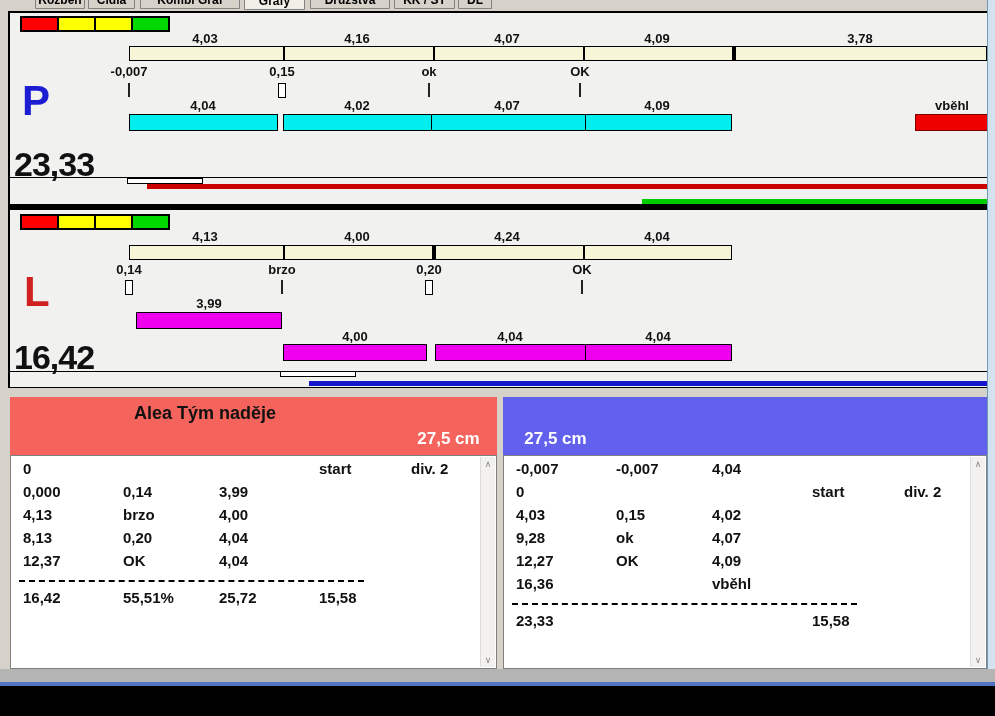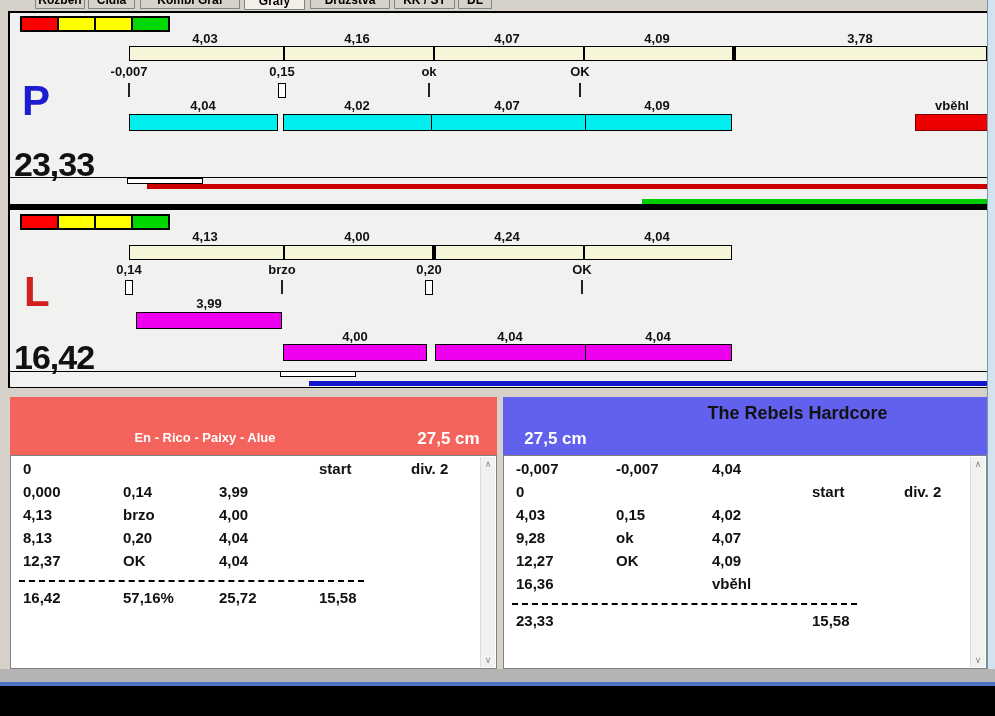--- a/index.html
+++ b/index.html
@@ -159,26 +159,25 @@
     <div class="bar" style="left:575px;top:134px;width:147px;height:17px;background:#ee00ee;"></div>
 
     <div class="total" style="left:4px;top:130px;">16,42</div>
 
     <div class="abs" style="left:0;top:161px;width:979px;height:1px;background:#000;"></div>
     <div class="abs" style="left:270px;top:161px;width:76px;height:6px;background:#fff;border:1px solid #000;box-sizing:border-box;"></div>
     <div class="hline" style="left:299px;top:171px;width:678px;background:#1515cc;"></div>
   </div>
 
   <div class="hdr" style="left:10px;width:487px;background:#f4645c;">
-    <div class="hdr-dogs" style="left:0;width:390px;">En - Rico - Paixy - Alue</div>
+    <div class="hdr-name" style="left:0;width:390px;">Alea Tým naděje</div>
     <div class="hdr-cm" style="left:390px;width:97px;">27,5 cm</div>
   </div>
   <div class="hdr" style="left:503px;width:484px;background:#6161ee;">
     <div class="hdr-cm" style="left:0;width:105px;">27,5 cm</div>
-    <div class="hdr-name" style="left:105px;width:379px;">The Rebels Hardcore</div>
   </div>
 
 
   <div class="tbl" style="left:10px;width:487px;">
     <div class="rows">
         <div class="trow">
           <span class="tcell c0">0</span>
           <span class="tcell c1"></span>
           <span class="tcell c2"></span>
           <span class="tcell c3">start</span>
@@ -208,21 +207,21 @@
         <div class="trow">
           <span class="tcell c0">12,37</span>
           <span class="tcell c1">OK</span>
           <span class="tcell c2">4,04</span>
           <span class="tcell c3"></span>
           <span class="tcell c4"></span>
         </div>
         <div class="trow sep"></div>
         <div class="trow">
           <span class="tcell c0">16,42</span>
-          <span class="tcell c1">57,16%</span>
+          <span class="tcell c1">55,51%</span>
           <span class="tcell c2">25,72</span>
           <span class="tcell c3">15,58</span>
           <span class="tcell c4"></span>
         </div>
       </div>
     <div class="sbar">
       <span>∧</span>
       <span>∨</span>
     </div>
   </div>

